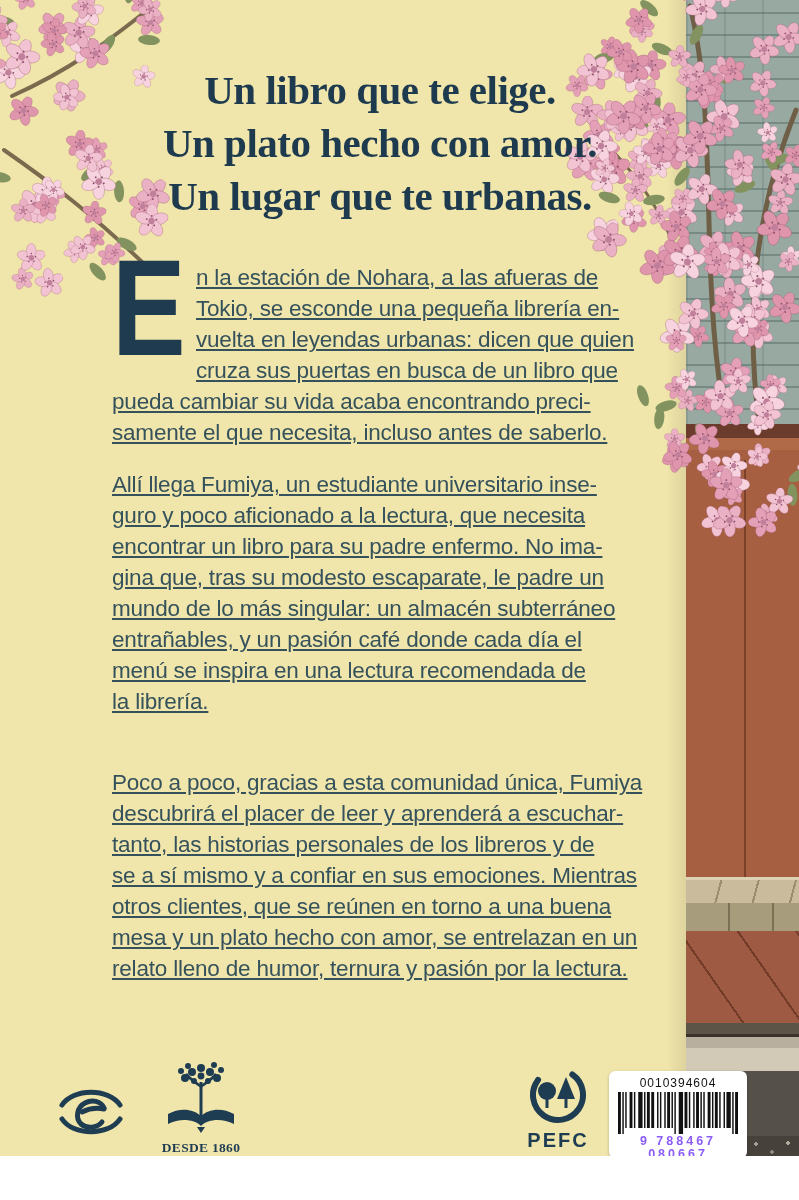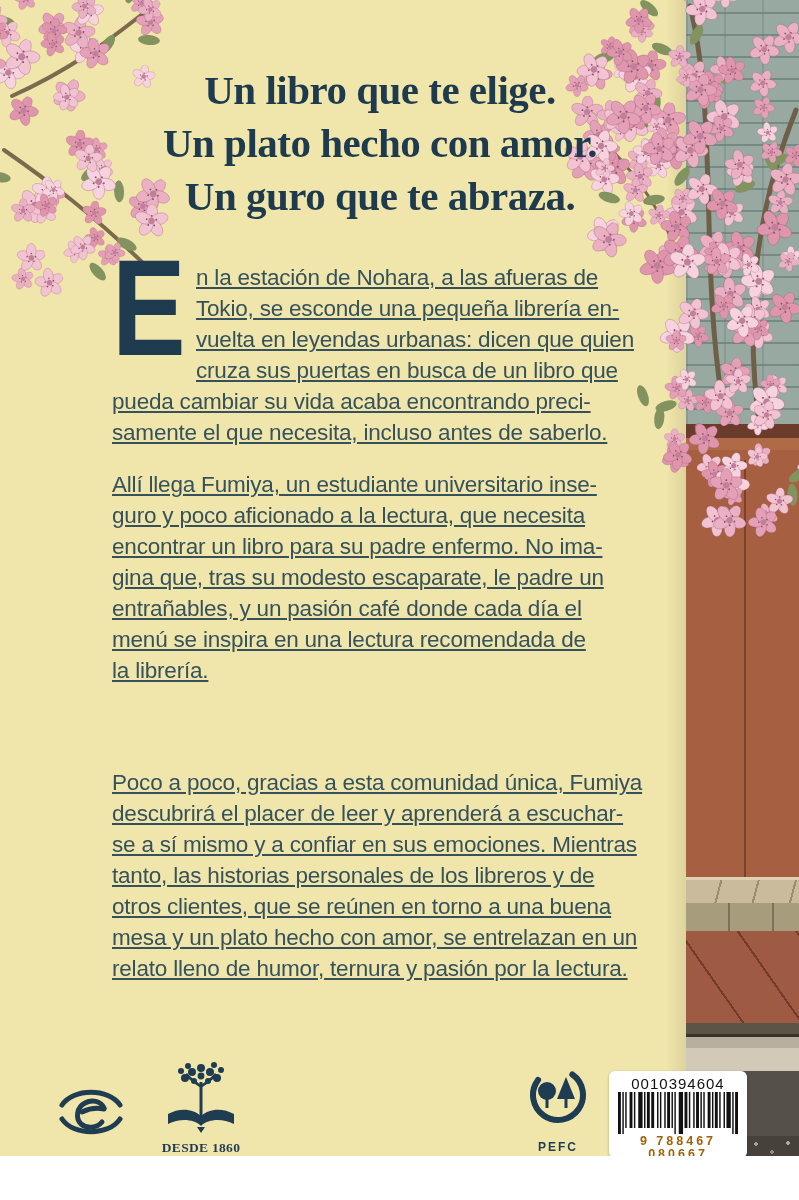--- a/index.html
+++ b/index.html
@@ -113,29 +113,29 @@
   #espasa .wordmark {
     font-family:"Liberation Serif", serif; font-weight:normal;
     font-size:21px; letter-spacing:2px; color:#0c4a6e; margin-top:9px;
   }
   #anniv { position:absolute; left:146px; top:1058px; width:110px; text-align:center; }
   #anniv .motto {
     font-family:Liberation Serif, serif; font-weight:bold;
     font-size:13.5px; line-height:15px; letter-spacing:.3px; color:#1e3c52;
   }
   #pefc { position:absolute; left:518px; top:1066px; width:80px; text-align:center; }
-  #pefc .pefc-word { font-weight:bold; font-size:12px; letter-spacing:2px; color:#1e3c52; margin-top:12px; }
+  #pefc .pefc-word { font-weight:bold; font-size:20px; letter-spacing:2px; color:#1e3c52; margin-top:1px; }
   #pefc .pefc-code { font-weight:bold; font-size:7.5px; letter-spacing:.2px; color:#1e3c52; margin-top:2px; }
   #barcode {
     position:absolute; left:609px; top:1071px; width:138px; height:87px;
     background:#fff; border-radius:6px; box-shadow:0 1px 3px rgba(0,0,0,.25);
     text-align:center; padding-top:4px;
   }
-  #barcode .bc-top { font-size:15px; letter-spacing:1px; color:#111; line-height:17px; }
-  #barcode .bc-bottom { font-size:12.5px; font-weight:bold; letter-spacing:3px; color:#a16207; line-height:13px; margin-top:-3px; }
+  #barcode .bc-top { font-size:12px; letter-spacing:1px; color:#111; line-height:17px; }
+  #barcode .bc-bottom { font-size:12.5px; font-weight:bold; letter-spacing:3px; color:#8b5cf6; line-height:13px; margin-top:-3px; }
 </style>
 </head>
 <body>
 
 <div id="cover">
 
   <div id="strip">
     <div class="window"></div>
     <div class="lintel"></div>
     <div class="terracotta"></div>
@@ -412,50 +412,51 @@
         <use href="#fl" x="723.2736756776569" y="485.3256573784333" width="20.157618045806885" height="20.157618045806885" transform="rotate(56 733.3524847005604 495.4044664013367)" style="color: rgb(228, 160, 183);"></use>
         <use href="#fl" x="709.6914752899327" y="468.685189252821" width="33.04904747009277" height="33.04904747009277" transform="rotate(72 726.215999024979 485.20971298786736)" style="color: rgb(228, 160, 183);"></use>
         <use href="#fl" x="713.0388806249508" y="503.70808381527365" width="32.985130310058594" height="32.985130310058594" transform="rotate(34 729.5314457799801 520.200648970303)" style="color: rgb(234, 176, 195);"></use>
         <use href="#fl" x="748.460389807381" y="507.3847407164594" width="29.651371002197266" height="29.651371002197266" transform="rotate(54 763.2860753084797 522.210426217558)" style="color: rgb(228, 160, 183);"></use>
       </g>
   </svg>
 
   <div class="tagline">
       <div class="tline">Un libro que te elige.</div>
       <div class="tline">Un plato hecho con amor.</div>
-      <div class="tline">Un guro que te abraza.</div>
+      <div class="tline">Un lugar que te urbanas.</div>
     </div>
 
   <div class="para" id="para1">
     <span class="dropcap">E</span>
     <div class="indent">
         <div class="tline">n la estación de Nohara, a las afueras de</div>
         <div class="tline">Tokio, se esconde una pequeña librería en-</div>
         <div class="tline">vuelta en leyendas urbanas: dicen que quien</div>
         <div class="tline">cruza sus puertas en busca de un libro que</div>
       </div>
     <div>
         <div class="tline">pueda cambiar su vida acaba encontrando preci-</div>
         <div class="tline">samente el que necesita, incluso antes de saberlo.</div>
       </div>
   </div>
   <div class="para" id="para2">
       <div class="tline">Allí llega Fumiya, un estudiante universitario inse-</div>
       <div class="tline">guro y poco aficionado a la lectura, que necesita</div>
       <div class="tline">encontrar un libro para su padre enfermo. No ima-</div>
       <div class="tline">gina que, tras su modesto escaparate, le padre un</div>
+      <div class="tline">mundo de lo más singular: un almacén subterráneo</div>
       <div class="tline">entrañables, y un pasión café donde cada día el</div>
       <div class="tline">menú se inspira en una lectura recomendada de</div>
       <div class="tline">la librería.</div>
     </div>
   <div class="para" id="para3">
       <div class="tline">Poco a poco, gracias a esta comunidad única, Fumiya</div>
       <div class="tline">descubrirá el placer de leer y aprenderá a escuchar-</div>
+      <div class="tline">tanto, las historias personales de los libreros y de</div>
       <div class="tline">se a sí mismo y a confiar en sus emociones. Mientras</div>
-      <div class="tline">tanto, las historias personales de los libreros y de</div>
       <div class="tline">otros clientes, que se reúnen en torno a una buena</div>
       <div class="tline">mesa y un plato hecho con amor, se entrelazan en un</div>
       <div class="tline">relato lleno de humor, ternura y pasión por la lectura.</div>
     </div>
 
   <div id="espasa">
     <svg width="70" height="52" viewBox="0 0 66 52">
       <g fill="none" stroke="#1e3c52" stroke-width="5" stroke-linecap="round">
         <path d="M4,19 C15,2 51,2 62,19"></path>
         <path d="M4,33 C15,50 51,50 62,33"></path>

